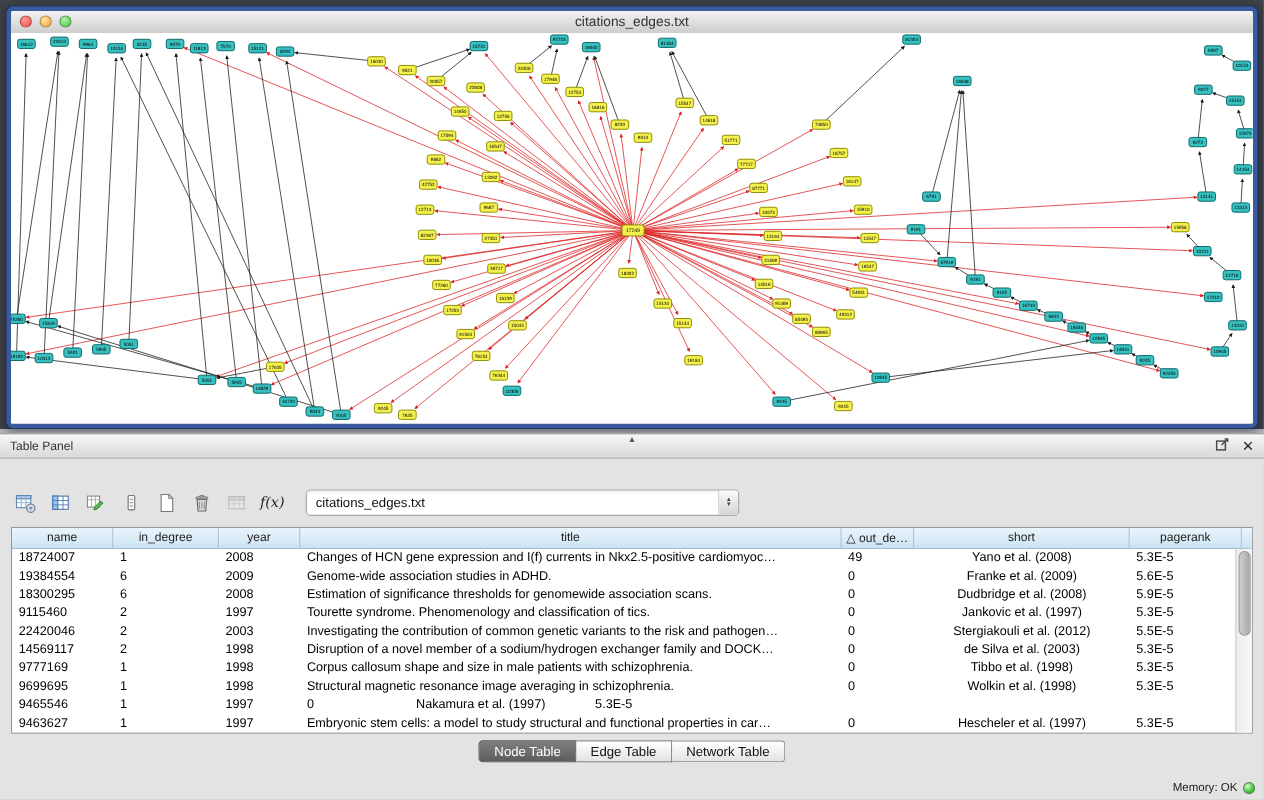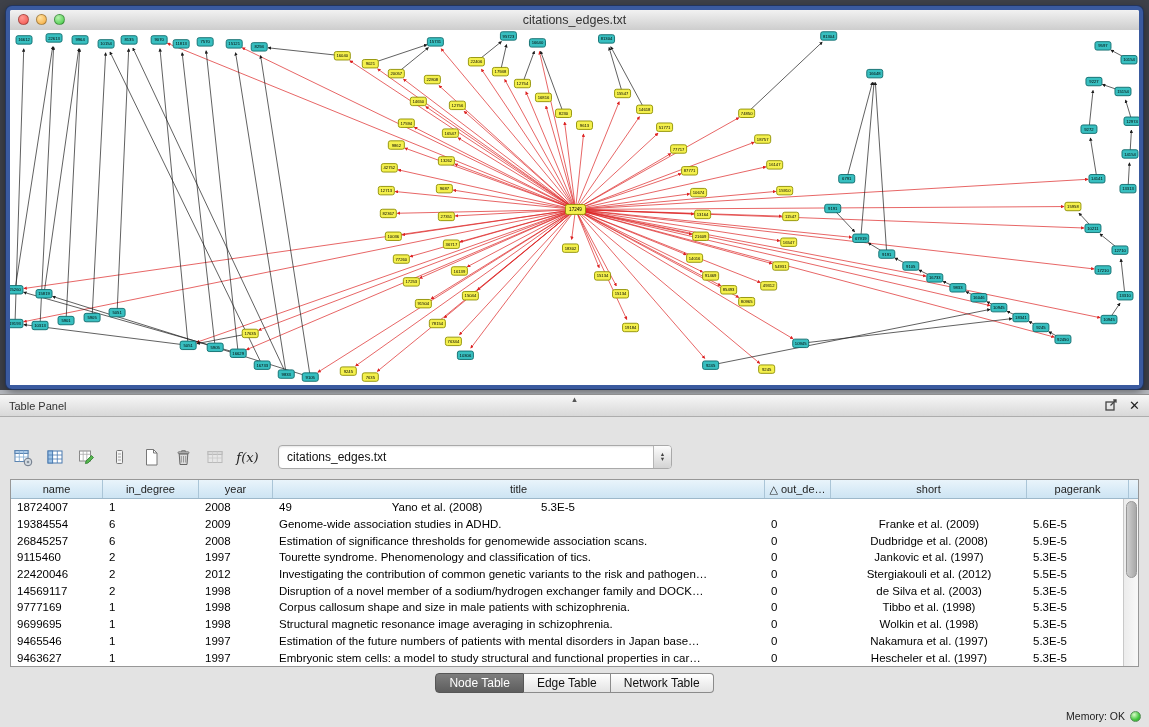--- a/index.html
+++ b/index.html
@@ -789,55 +789,56 @@
           <div class="th c3">title</div>
           <div class="th c4">△ out_de…</div>
           <div class="th c5">short</div>
           <div class="th c6">pagerank</div>
         </div>
       <div class="tbody" id="tbody">
           <div class="trow">
             <div class="td c0">18724007</div>
             <div class="td c1">1</div>
             <div class="td c2">2008</div>
+            <div class="td c3">Changes of HCN gene expression and I(f) currents in Nkx2.5-positive cardiomyoc…</div>
             <div class="td c4">49</div>
             <div class="td c5 ctr">Yano et al. (2008)</div>
             <div class="td c6">5.3E-5</div>
           </div>
           <div class="trow">
             <div class="td c0">19384554</div>
             <div class="td c1">6</div>
             <div class="td c2">2009</div>
             <div class="td c3">Genome-wide association studies in ADHD.</div>
             <div class="td c4">0</div>
             <div class="td c5 ctr">Franke et al. (2009)</div>
             <div class="td c6">5.6E-5</div>
           </div>
           <div class="trow">
-            <div class="td c0">26845257</div>
+            <div class="td c0">18300295</div>
             <div class="td c1">6</div>
             <div class="td c2">2008</div>
             <div class="td c3">Estimation of significance thresholds for genomewide association scans.</div>
             <div class="td c4">0</div>
             <div class="td c5 ctr">Dudbridge et al. (2008)</div>
             <div class="td c6">5.9E-5</div>
           </div>
           <div class="trow">
             <div class="td c0">9115460</div>
             <div class="td c1">2</div>
             <div class="td c2">1997</div>
             <div class="td c3">Tourette syndrome. Phenomenology and classification of tics.</div>
             <div class="td c4">0</div>
             <div class="td c5 ctr">Jankovic et al. (1997)</div>
             <div class="td c6">5.3E-5</div>
           </div>
           <div class="trow">
             <div class="td c0">22420046</div>
             <div class="td c1">2</div>
-            <div class="td c2">2012</div>
+            <div class="td c2">2003</div>
             <div class="td c3">Investigating the contribution of common genetic variants to the risk and pathogen…</div>
             <div class="td c4">0</div>
             <div class="td c5 ctr">Stergiakouli et al. (2012)</div>
             <div class="td c6">5.5E-5</div>
           </div>
           <div class="trow">
             <div class="td c0">14569117</div>
             <div class="td c1">2</div>
             <div class="td c2">1998</div>
             <div class="td c3">Disruption of a novel member of a sodium/hydrogen exchanger family and DOCK…</div>
@@ -860,21 +861,20 @@
             <div class="td c2">1998</div>
             <div class="td c3">Structural magnetic resonance image averaging in schizophrenia.</div>
             <div class="td c4">0</div>
             <div class="td c5 ctr">Wolkin et al. (1998)</div>
             <div class="td c6">5.3E-5</div>
           </div>
           <div class="trow">
             <div class="td c0">9465546</div>
             <div class="td c1">1</div>
             <div class="td c2">1997</div>
-            <div class="td c3">Estimation of the future numbers of patients with mental disorders in Japan base…</div>
             <div class="td c4">0</div>
             <div class="td c5 ctr">Nakamura et al. (1997)</div>
             <div class="td c6">5.3E-5</div>
           </div>
           <div class="trow">
             <div class="td c0">9463627</div>
             <div class="td c1">1</div>
             <div class="td c2">1997</div>
             <div class="td c3">Embryonic stem cells: a model to study structural and functional properties in car…</div>
             <div class="td c4">0</div>

